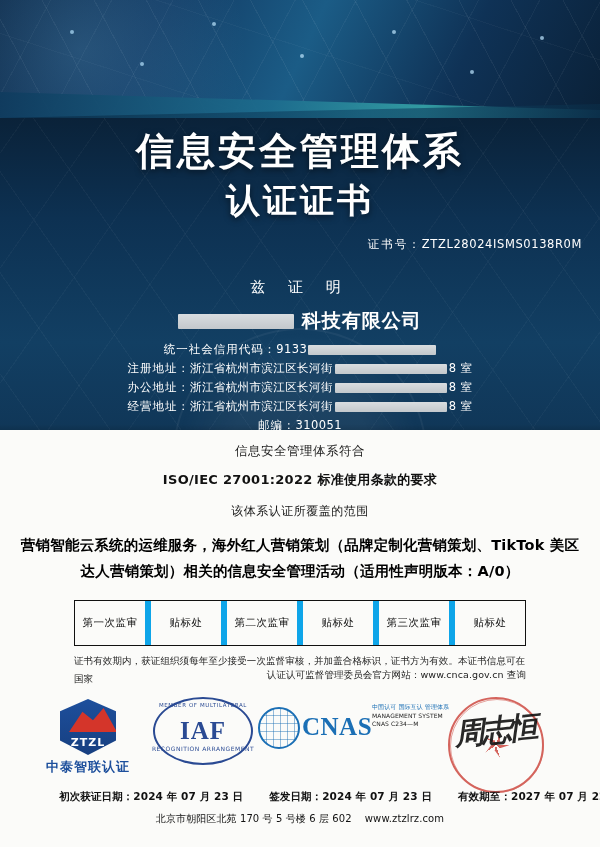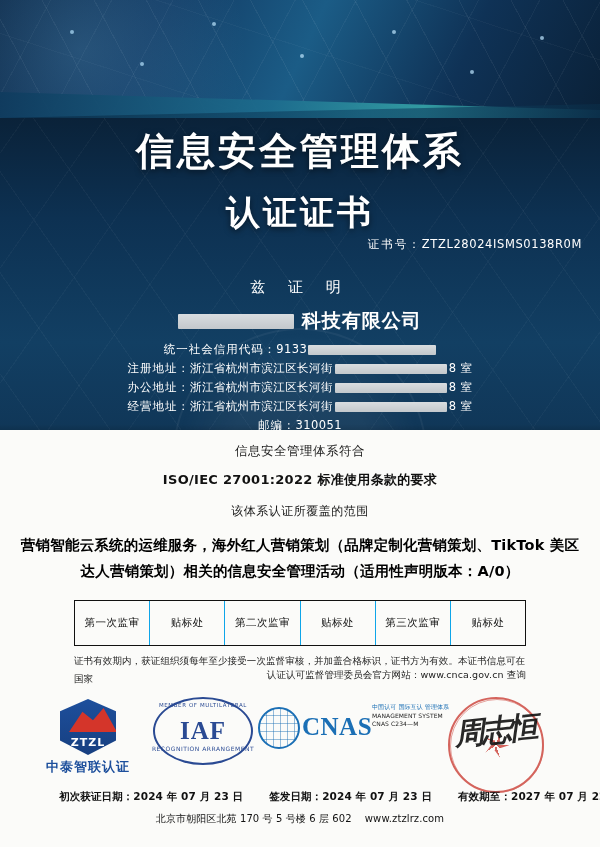--- a/index.html
+++ b/index.html
@@ -78,21 +78,21 @@
   
   .title-wrap{position:absolute;top:128px;left:0;width:600px;text-align:center;}
   .title-1{
     font-size:38px;font-weight:bold;color:#ffffff;letter-spacing:3px;
     text-shadow:0 2px 6px rgba(0,0,0,.55);
     line-height:46px;
   }
   .title-2{
     font-size:34px;font-weight:bold;color:#ffffff;letter-spacing:3px;
     text-shadow:0 2px 6px rgba(0,0,0,.55);
-    line-height:44px;margin-top:16px;
+    line-height:44px;margin-top:4px;
   }
   .cert-no{
     position:absolute;top:237px;right:18px;
     color:#ffffff;font-size:11.5px;letter-spacing:.6px;
   }
   .cert-no .lbl{letter-spacing:2px;}
   
   .zizheng{
     position:absolute;top:278px;left:0;width:600px;text-align:center;
     color:#ffffff;font-size:15px;letter-spacing:9px;font-weight:500;
@@ -126,21 +126,21 @@
     text-align:center;color:#000;font-weight:bold;font-size:14.5px;
     line-height:26px;letter-spacing:.2px;
   }
   
   .surv{
     position:absolute;top:600px;left:74px;width:452px;height:46px;
     display:flex;border:1px solid #111;box-sizing:border-box;
   }
   .surv .cell{
     flex:1;display:flex;align-items:center;justify-content:center;
-    font-size:10.5px;color:#111;border-right:1px solid #0ea5e9;box-sizing:border-box;
+    font-size:10.5px;color:#111;border-right:6px solid #0ea5e9;box-sizing:border-box;
     letter-spacing:.5px;
   }
   .surv .cell:last-child{border-right:none;}
   
   .note{
     position:absolute;left:74px;width:452px;text-align:left;
     font-size:9.5px;color:#222;line-height:18px;letter-spacing:.1px;
   }
   .note1{top:652px;}
   .note2{top:666px;text-align:right;}

